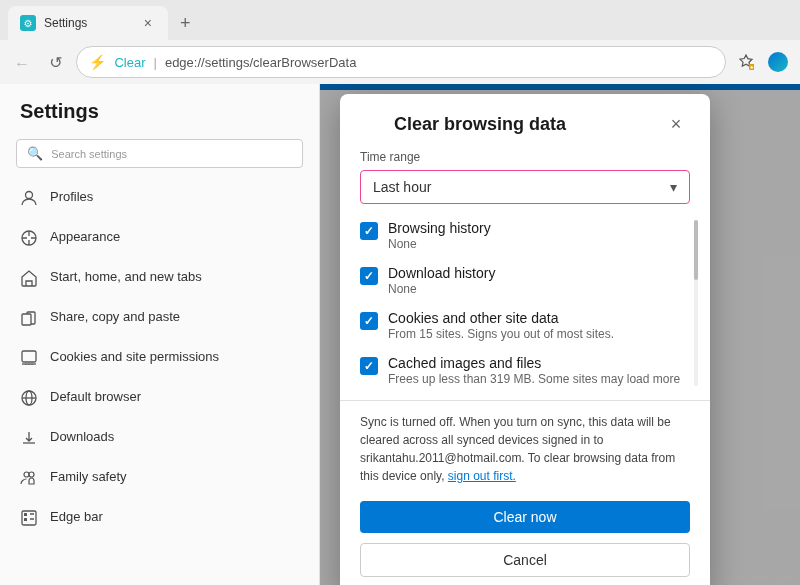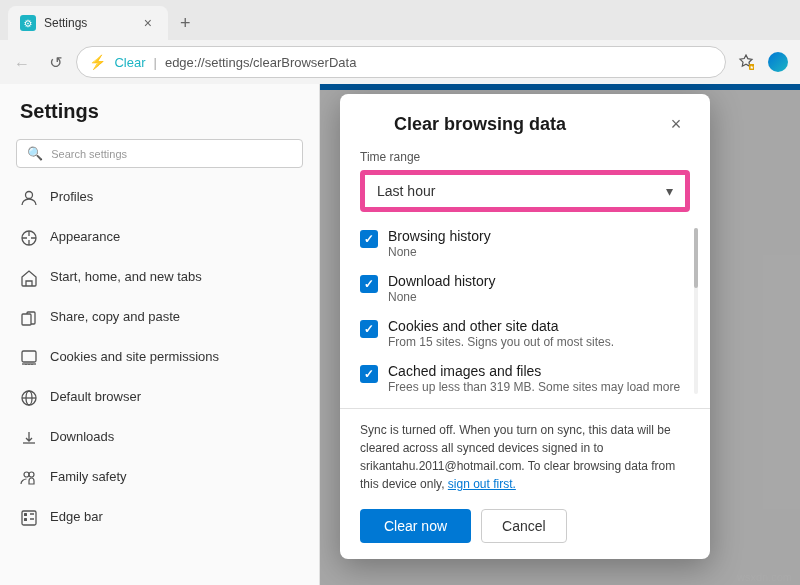--- a/index.html
+++ b/index.html
@@ -47,36 +47,36 @@
 
     
     .modal-overlay { position: absolute; top: 0; left: 0; right: 0; bottom: 0; background: rgba(0,0,0,0.3); display: flex; align-items: flex-start; justify-content: flex-start; padding: 10px 0 0 20px; }
     .modal { background: white; border-radius: 8px; width: 370px; box-shadow: 0 8px 32px rgba(0,0,0,0.3); overflow: hidden; }
     .modal-header { display: flex; align-items: center; justify-content: space-between; padding: 16px 20px 12px 20px; }
     .modal-title { font-size: 18px; font-weight: 600; color: #1a1a1a; margin-left: 34px; }
     .modal-close { background: none; border: none; font-size: 18px; color: #666; cursor: pointer; width: 28px; height: 28px; display: flex; align-items: center; justify-content: center; border-radius: 4px; }
     .modal-body { padding: 0 20px 16px 20px; }
 
     .time-range-label { font-size: 12px; color: #555; margin-bottom: 6px; }
-    .time-range-select { width: 100%; border: 5px solid #ec4899; border-radius: 4px; padding: 8px 12px; font-size: 14px; display: flex; align-items: center; justify-content: space-between; cursor: pointer; background: white; margin-bottom: 16px; }
+    .time-range-select { width: 100%; border: 1px solid #ec4899; border-radius: 4px; padding: 8px 12px; font-size: 14px; display: flex; align-items: center; justify-content: space-between; cursor: pointer; background: white; margin-bottom: 16px; }
     .time-range-value { font-size: 14px; color: #333; }
     .chevron-down { font-size: 14px; color: #555; }
 
     .checkbox-row { display: flex; align-items: flex-start; gap: 10px; margin-bottom: 14px; }
     .checkbox { width: 18px; height: 18px; background: #0078d4; border-radius: 3px; display: flex; align-items: center; justify-content: center; flex-shrink: 0; margin-top: 2px; }
     .check-mark { color: white; font-size: 12px; font-weight: bold; }
     .checkbox-content { flex: 1; }
     .checkbox-title { font-size: 14px; font-weight: 400; color: #1a1a1a; }
     .checkbox-desc { font-size: 12px; color: #666; margin-top: 1px; }
 
     .modal-divider { height: 1px; background: #e0e0e0; margin: 4px -20px 12px -20px; }
     .sync-notice { font-size: 12px; color: #444; line-height: 1.5; margin-bottom: 16px; }
     .sign-out-link { color: #0078d4; text-decoration: underline; cursor: pointer; }
 
-    .modal-footer { display: flex; gap: 10px; justify-content: flex-start; }
+    .modal-footer { display: flex; gap: 10px; justify-content: flex-start; flex-direction: column; }
     .btn-clear { background: #0078d4; color: white; border: none; border-radius: 4px; padding: 8px 24px; font-size: 14px; font-weight: 500; cursor: pointer; }
     .btn-cancel { background: white; color: #333; border: 1px solid #ccc; border-radius: 4px; padding: 8px 20px; font-size: 14px; cursor: pointer; }
 
     
     .watermark { position: absolute; bottom: 8px; right: 8px; font-size: 11px; color: #aaa; }
   </style>
 </head>
 <body>
 
 <div class="browser-chrome">

